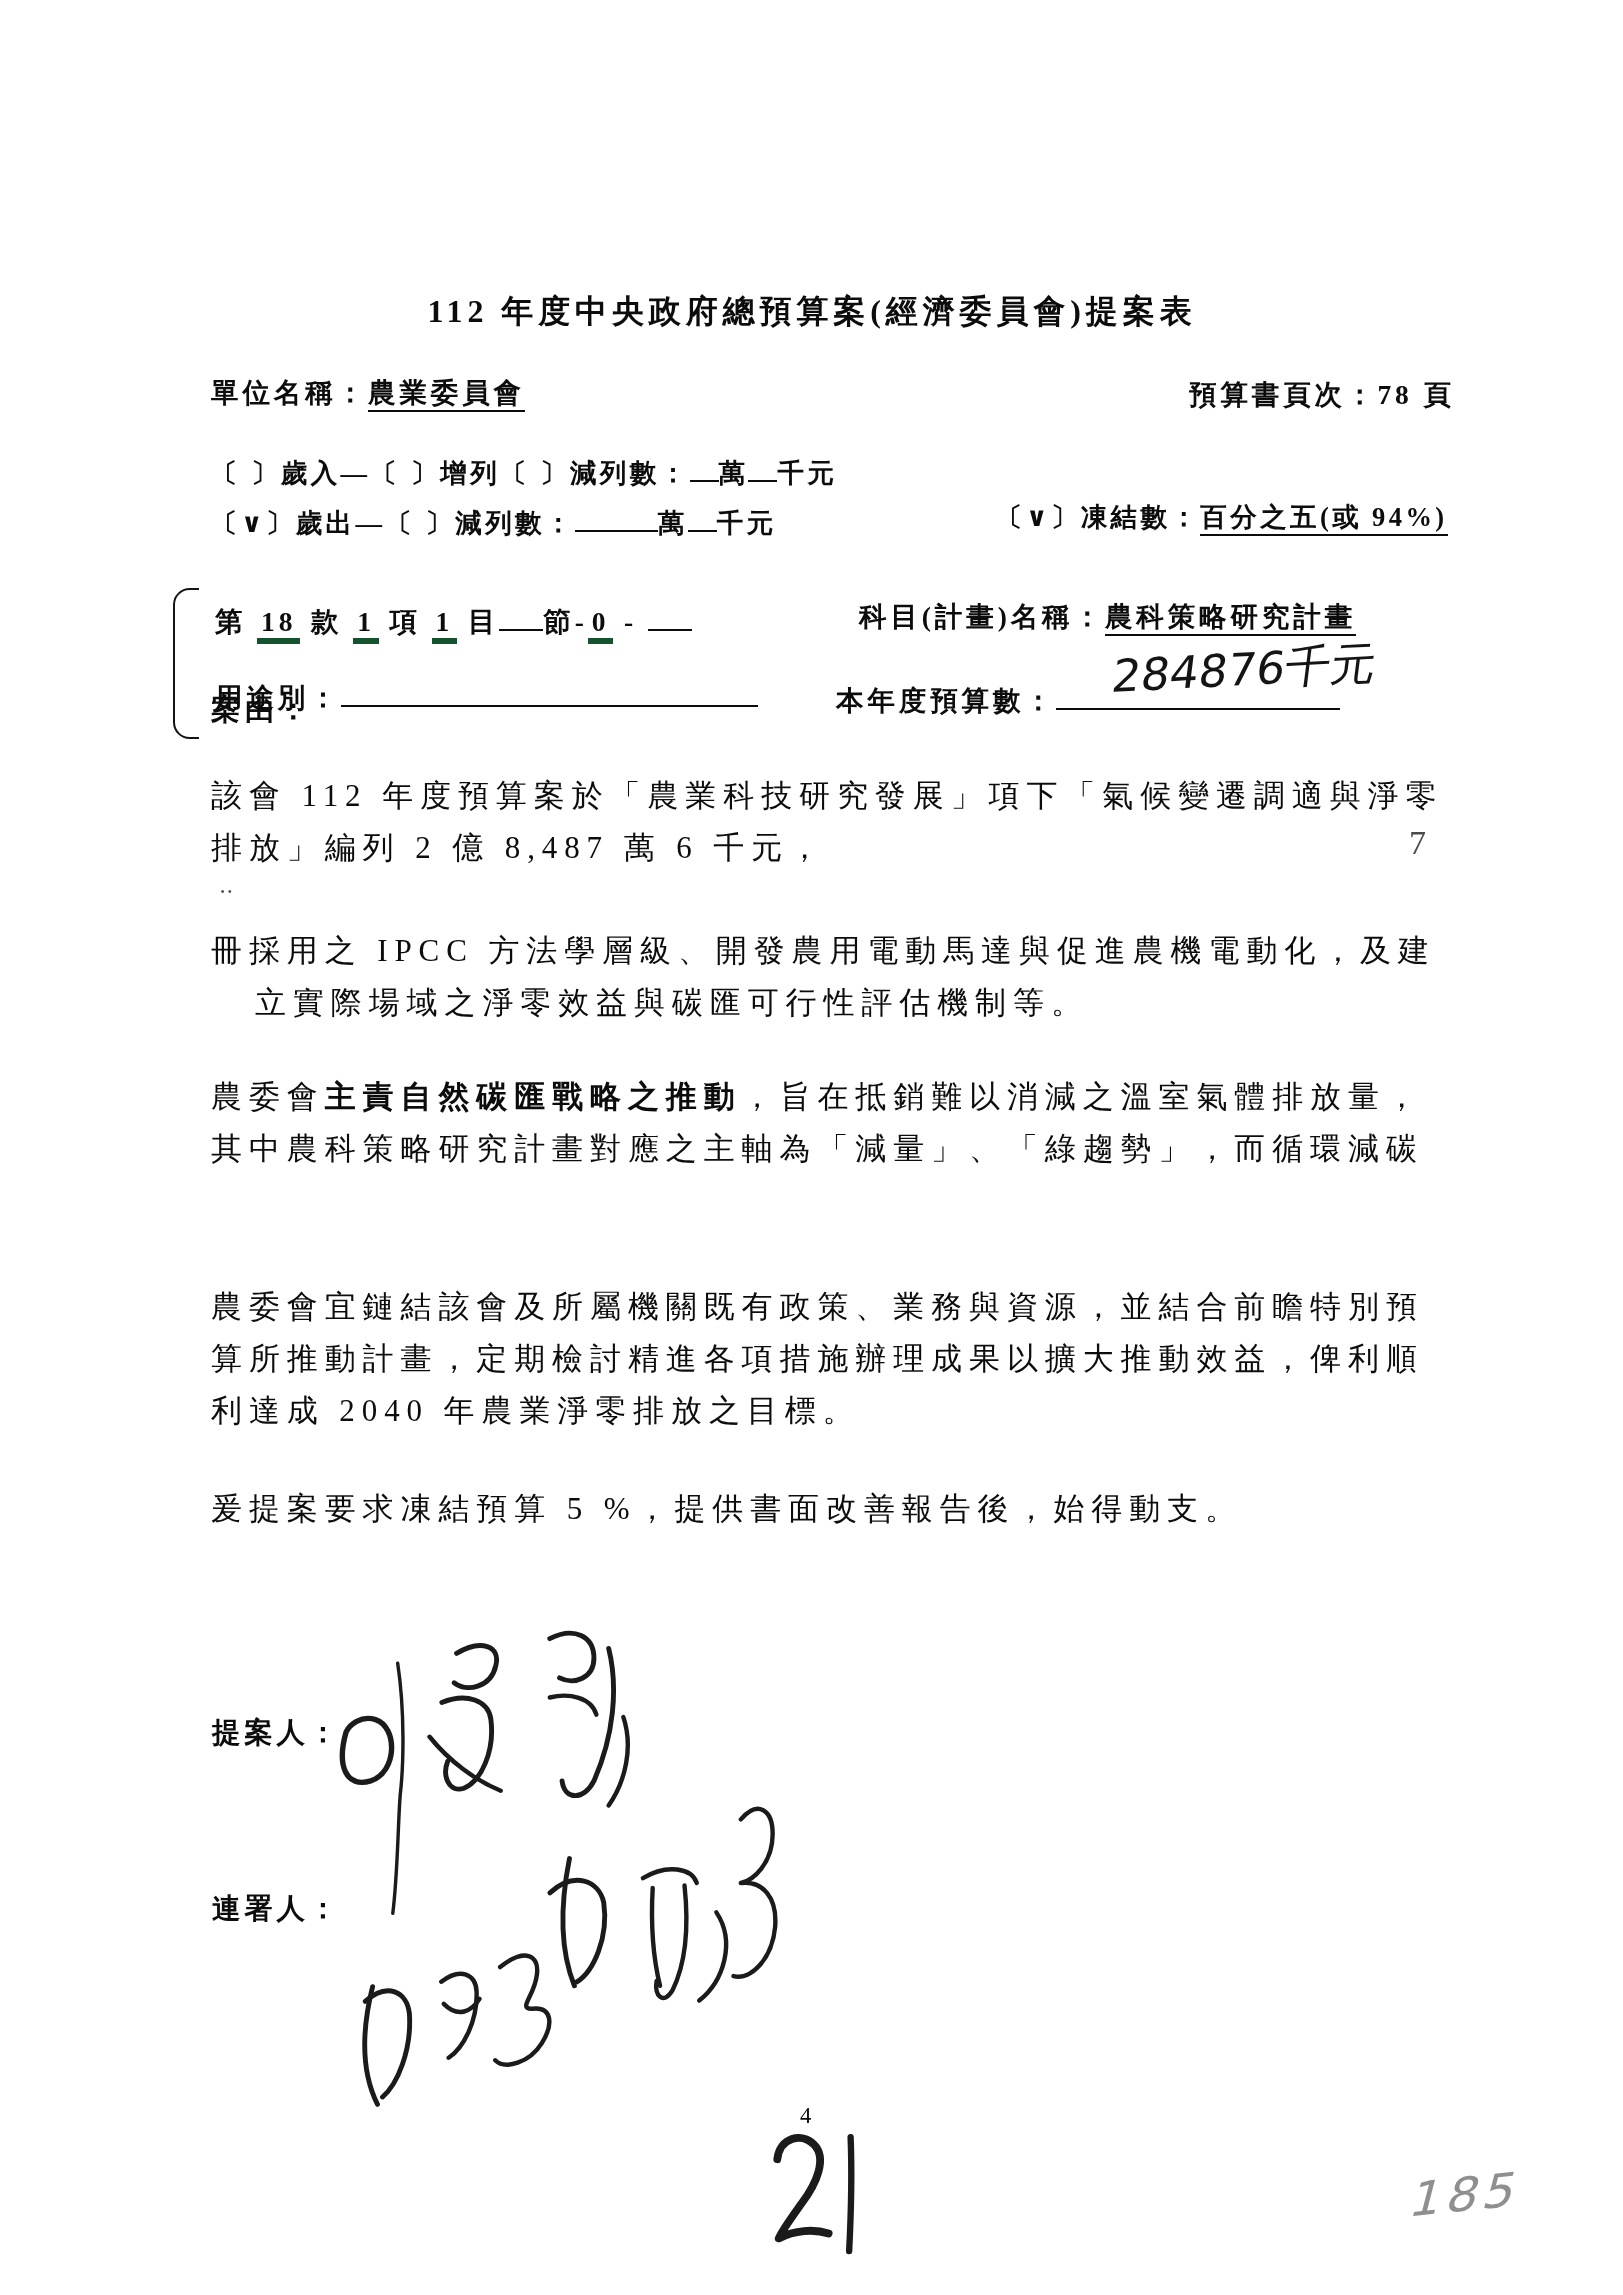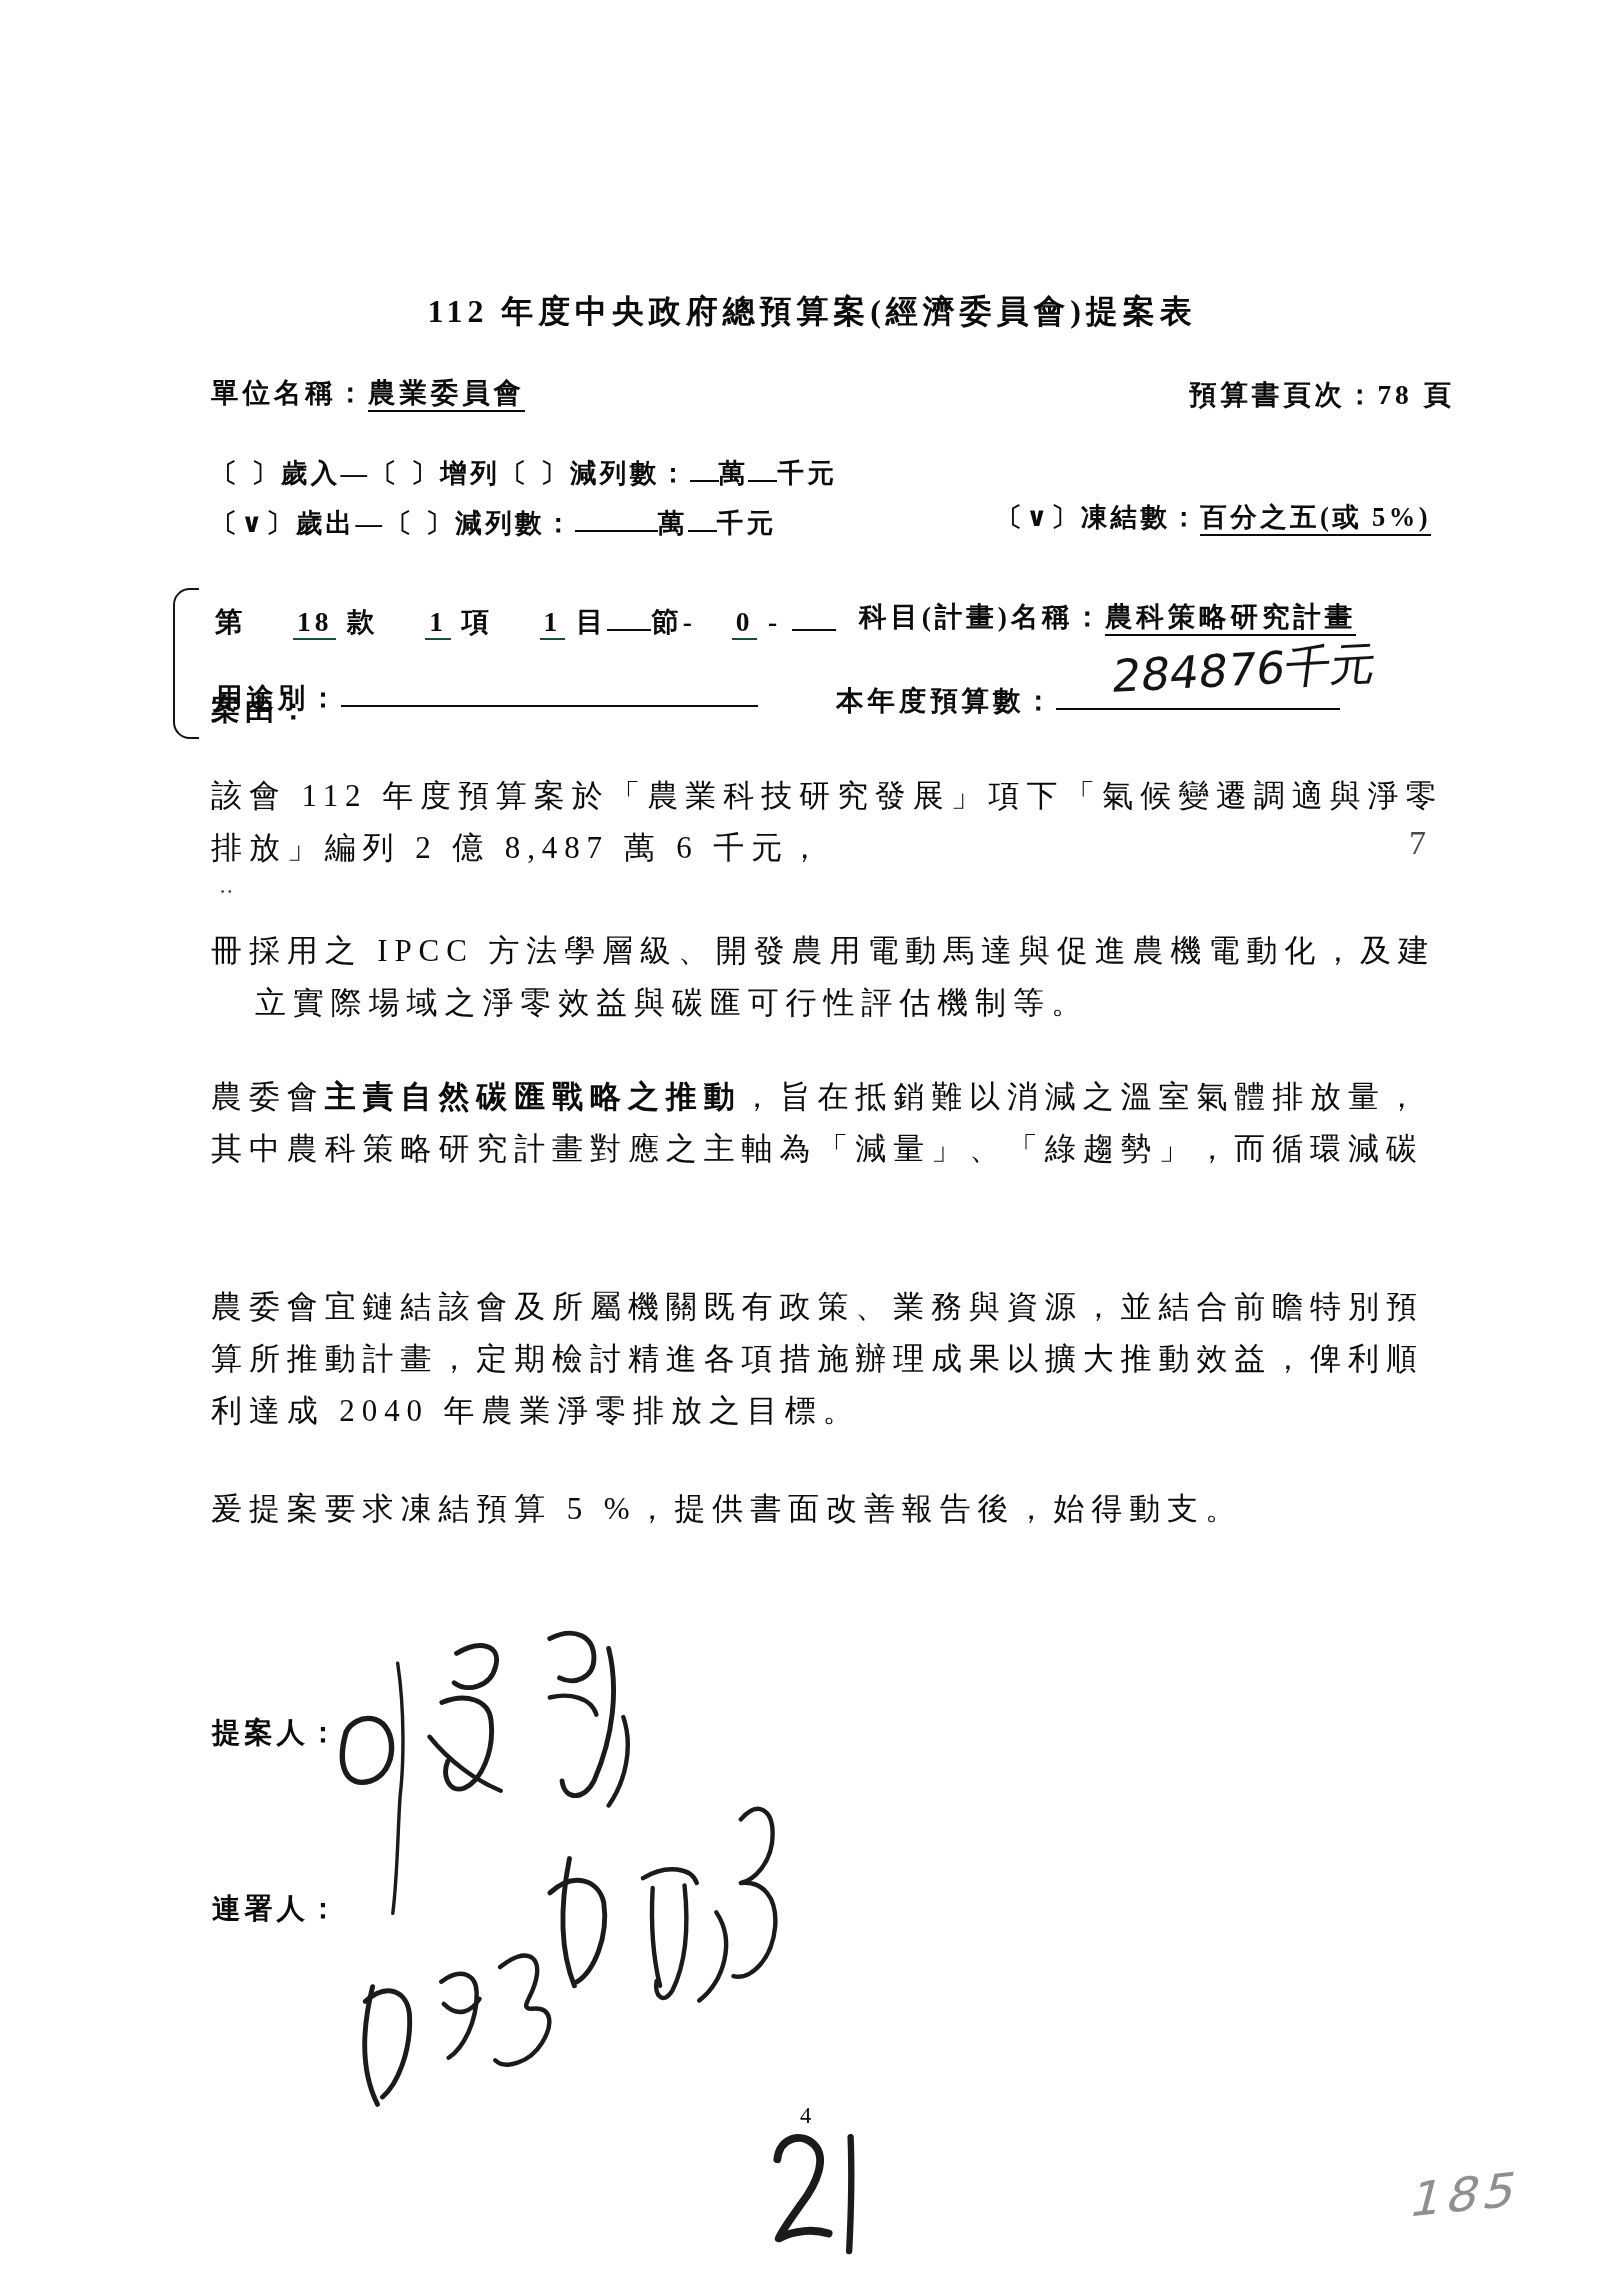--- a/index.html
+++ b/index.html
@@ -8,21 +8,21 @@
   .abs{position:absolute;white-space:nowrap;line-height:1.15;}
   .title{font-size:32px;font-weight:700;letter-spacing:4.9px;width:1624px;text-align:center;}
   .formline{font-size:27.5px;font-weight:700;letter-spacing:3.9px;}
   .cbline{font-size:26.5px;font-weight:600;letter-spacing:3.4px;}
   .secline{font-size:27.5px;font-weight:700;letter-spacing:3.9px;}
   .body-text{font-size:31px;font-weight:400;letter-spacing:6.9px;}
   .wide{letter-spacing:9.8px;}
   .heading{font-size:29px;font-weight:700;letter-spacing:4.9px;}
   .bold-seg{font-weight:700;}
   .u-val{border-bottom:2.5px solid #0c0c0c;padding-bottom:2px;}
-  .u-num{border-bottom:2px solid #14532d;padding:0 3.9px 1px;margin-left:36px;}
+  .u-num{border-bottom:6px solid #14532d;padding:0 3.9px 1px;}
   .blank{display:inline-block;border-bottom:2px solid #0c0c0c;height:27.5px;vertical-align:baseline;}
   .w60{width:29px;} .w90{width:44px;} .w170{width:83px;} .w850{width:417px;}
   .bracket{border-left:2.9px solid #141414;border-top:2.9px solid #141414;border-bottom:2.9px solid #141414;
            border-top-left-radius:16.7px;border-bottom-left-radius:16.7px;width:23.5px;height:147px;}
   .budget-underline{display:inline-block;position:relative;width:284px;height:31px;
                     border-bottom:2.9px solid #0c0c0c;vertical-align:baseline;}
   .hand{font-family:"DejaVu Sans",sans-serif;color:#141414;}
   .hand-budget{font-size:45px;transform:skewX(-10deg) rotate(-3deg);transform-origin:left bottom;}
   .stray{color:#4a4a4a;}
   .hand-corner{font-size:48px;color:#8f8f8f;transform:skewX(-20deg) rotate(-6deg);letter-spacing:4.9px;}
@@ -45,21 +45,21 @@
   </div>
 
   <div class="abs cbline" style="top:452px;left:211px;">
     <span>〔 〕歲入—〔 〕增列〔 〕減列數：</span><span class="blank w60"></span><span>萬</span><span class="blank w60"></span><span>千元</span>
   </div>
 
   <div class="abs cbline" style="top:502px;left:211px;">
     <span>〔∨〕歲出—〔 〕減列數：</span><span class="blank w170"></span><span>萬</span><span class="blank w60"></span><span>千元</span>
   </div>
   <div class="abs cbline" style="top:502px;left:996px;">
-    <span>〔∨〕凍結數：</span><span class="u-val">百分之五(或 5%)</span>
+    <span>〔∨〕凍結數：</span><span class="u-val">百分之五(或 94%)</span>
   </div>
 
   <div class="abs bracket" style="top:588px;left:173px;"></div>
 
   <div class="abs secline" style="top:601px;left:215px;">
     <span>第</span>
     <span class="u-num">18</span>
     <span>款</span>
     <span class="u-num">1</span>
     <span>項</span>

